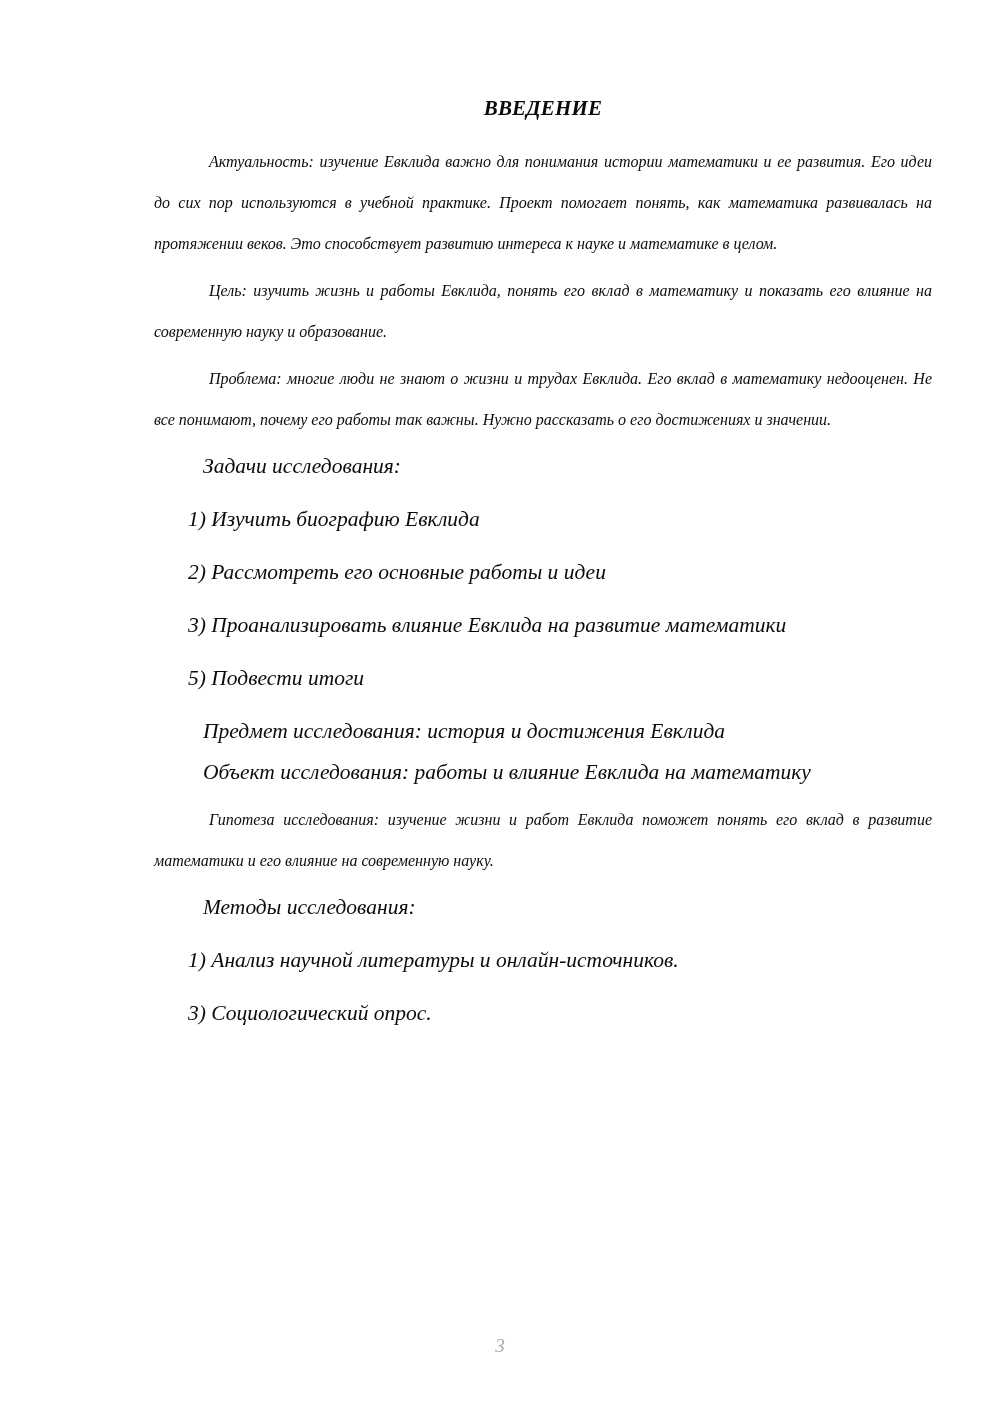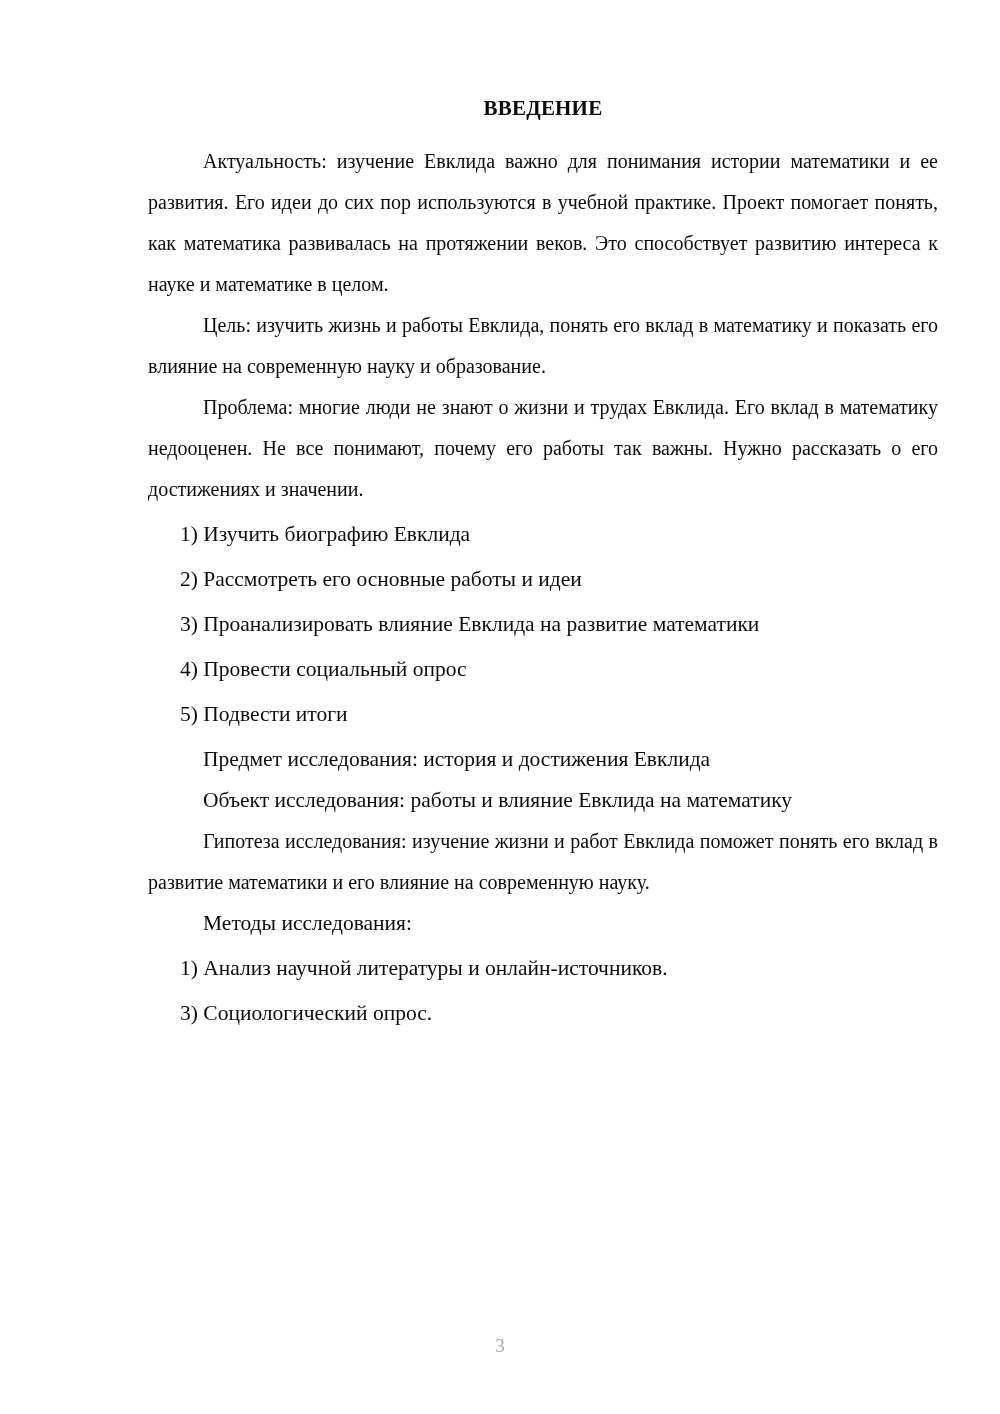--- a/index.html
+++ b/index.html
@@ -9,54 +9,55 @@
   }
   .page {
     position: relative;
     width: 1000px;
     height: 1414px;
     margin: 0 auto;
     background: #ffffff;
     font-family: "Liberation Serif", "DejaVu Serif", serif;
     color: #0b0b0b;
     overflow: hidden;
+    font-style: italic;
   }
   .content {
     position: absolute;
     left: 148px;
     top: 88px;
     width: 790px;
   }
   .doc-title {
     font-size: 21px;
     font-weight: bold;
     text-align: center;
     line-height: 41px;
     letter-spacing: 0.2px;
     margin: 0 0 12px 0;
   }
   .para {
-    font-size: 20px;
+    font-size: 16px;
     line-height: 41px;
     text-align: justify;
     text-justify: inter-word;
     text-indent: 55px;
-    margin: 0;
+    margin: 6px;
     hyphens: none;
   }
   .list {
     list-style: none;
     margin: 0;
     padding: 0;
   }
   .list-item {
     font-size: 21.5px;
     line-height: 41px;
     text-align: left;
-    margin: 4px;
+    margin: 12px;
     padding-left: 28px;
     text-indent: 0;
   }
   .sub-para {
     font-size: 21.5px;
     line-height: 41px;
     text-align: left;
     margin: 0;
     text-indent: 55px;
   }
@@ -80,26 +81,26 @@
   <div class="content">
 
     <h1 class="doc-title">ВВЕДЕНИЕ</h1>
 
     <p class="para">Актуальность: изучение Евклида важно для понимания истории математики и ее развития. Его идеи до сих пор используются в учебной практике. Проект помогает понять, как математика развивалась на протяжении веков. Это способствует развитию интереса к науке и математике в целом.</p>
 
     <p class="para">Цель: изучить жизнь и работы Евклида, понять его вклад в математику и показать его влияние на современную науку и образование.</p>
 
     <p class="para">Проблема: многие люди не знают о жизни и трудах Евклида. Его вклад в математику недооценен. Не все понимают, почему его работы так важны. Нужно рассказать о его достижениях и значении.</p>
 
+    <p class="sub-para">Задачи исследования:</p>
 
     <ol class="list">
       <li class="list-item">1) Изучить биографию Евклида</li>
       <li class="list-item">2) Рассмотреть его основные работы и идеи</li>
       <li class="list-item">3) Проанализировать влияние Евклида на развитие математики</li>
-      <li class="list-item">4) Провести социальный опрос</li>
       <li class="list-item">5) Подвести итоги</li>
     </ol>
 
     <p class="sub-para">Предмет исследования: история и достижения Евклида</p>
 
     <p class="sub-para">Объект исследования: работы и влияние Евклида на математику</p>
 
     <p class="para">Гипотеза исследования: изучение жизни и работ Евклида поможет понять его вклад в развитие математики и его влияние на современную науку.</p>
 
     <p class="sub-para">Методы исследования:</p>

